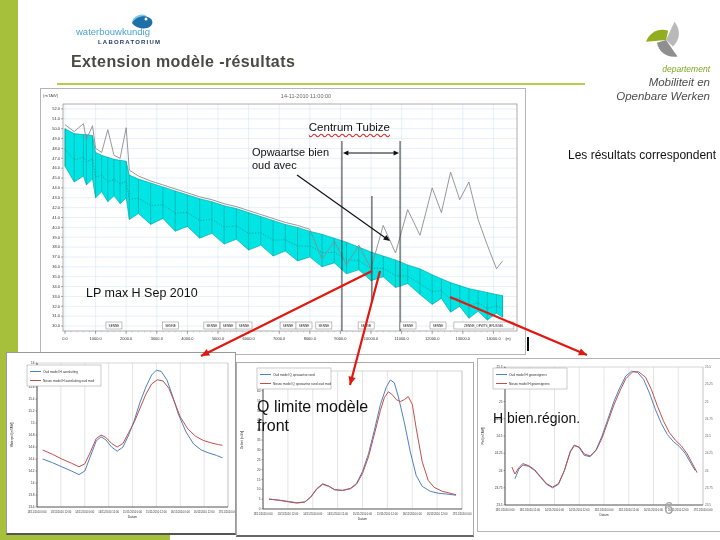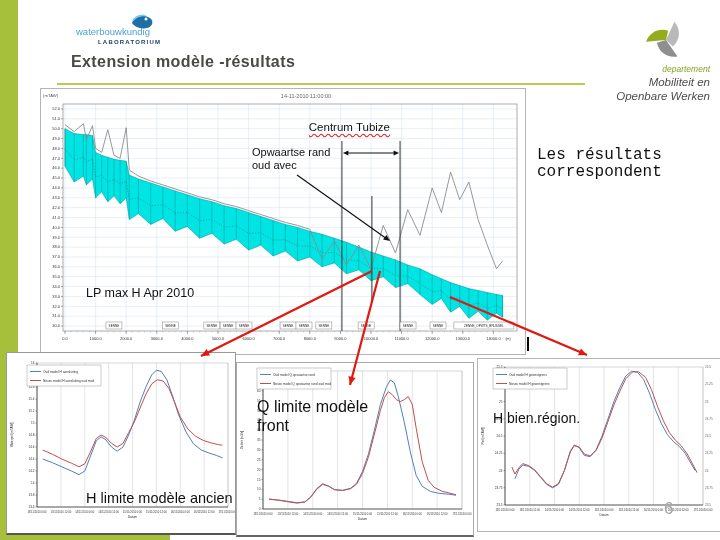--- a/index.html
+++ b/index.html
@@ -13,21 +13,21 @@
   .panel{position:absolute;background:#fff;border:1px solid #b5b5b5;box-sizing:content-box;}
   #mainPanel{left:40px;top:88px;width:484px;height:265px;}
   #panelA{left:6px;top:352px;width:228px;height:180px;border-color:#999;border-bottom:2px solid #555;}
   #panelB{left:236px;top:362px;width:236px;height:172px;border-color:#aaa;border-bottom:2px solid #666;}
   #panelC{left:477px;top:358px;width:242px;height:172px;}
   .anno{position:absolute;color:#111;z-index:6;}
   #labCentrum{left:274px;top:121px;width:116px;text-align:right;font-size:11.5px;
       text-decoration:underline wavy #d03030;text-underline-offset:2px;}
   #labOpw{left:252px;top:146px;font-size:11px;line-height:13px;}
   #labLP{left:86px;top:286px;font-size:12.5px;}
-  #noteBox{left:537px;top:147px;font-size:16px;line-height:16.5px;font-family:Liberation Mono, monospace;}
+  #noteBox{left:568px;top:147px;font-size:12px;line-height:16.5px;}
   #labA{left:86px;top:490px;font-size:14.5px;}
   #labB{left:257px;top:397px;font-size:16px;line-height:19px;}
   #labC{left:493px;top:410px;font-size:14px;}
   #pageNum{left:664px;top:499px;font-size:17px;color:#a3a3a3;}
   #cursorMark{position:absolute;left:527px;top:337px;width:2px;height:14px;background:#000;z-index:6;}
   .logo{position:absolute;z-index:4;}
   #overlay{position:absolute;left:0;top:0;z-index:8;pointer-events:none;}
   svg{display:block;}
 </style>
 </head>
@@ -331,24 +331,24 @@
         <rect x="359.026" y="233" width="16" height="7" fill="#fff" stroke="#666" stroke-width="0.4"></rect>
         <text x="367.026" y="238.2" text-anchor="middle" font-size="3.1" fill="#222">SENNE</text>
         <rect x="389.014" y="233" width="16" height="7" fill="#fff" stroke="#666" stroke-width="0.4"></rect>
         <text x="397.014" y="238.2" text-anchor="middle" font-size="3.1" fill="#222">SENNE</text>
         <rect x="412.914" y="233" width="60" height="7" fill="#fff" stroke="#666" stroke-width="0.4"></rect>
         <text x="442.914" y="238.2" text-anchor="middle" font-size="3.1" fill="#222">ZENNE_OPWTS_BRUSSEL</text>
       </svg>
   </div>
   <div class="anno" id="labCentrum">Centrum Tubize</div>
   <div class="anno" id="labOpw">
-    <div>Opwaartse rand</div>
+    <div>Opwaartse bien</div>
     <div>oud avec</div>
   </div>
-  <div class="anno" id="labLP">LP max H Apr 2010</div>
+  <div class="anno" id="labLP">LP max H Sep 2010</div>
 
   <div class="anno" id="noteBox">
     <div>Les résultats correspondent</div>
   </div>
   <div id="cursorMark"></div>
 
   <div class="panel" id="panelA">
     <svg id="svgA" width="228" height="180" viewBox="0 0 228 180">
         <line x1="30" y1="10" x2="30" y2="154" stroke="#c9c9c9" stroke-width="0.5"></line>
         <line x1="53.875" y1="10" x2="53.875" y2="154" stroke="#c9c9c9" stroke-width="0.5"></line>
@@ -401,21 +401,20 @@
         <text x="6" y="82" font-size="3.1" fill="#333" text-anchor="middle" transform="rotate(-90 6 82)">Waterpeil [mTAW]</text>
         <polyline points="35.7,106.0 45.3,109.6 54.8,113.8 64.4,118.0 72.0,121.6 77.8,118.0 83.5,103.0 89.2,88.0 94.0,83.8 98.8,86.8 104.5,94.0 110.2,98.2 116.0,94.0 121.7,82.0 127.4,67.0 133.1,49.0 138.9,34.0 144.6,22.0 149.4,17.2 154.2,18.4 159.9,26.8 165.6,43.0 171.3,61.0 179.0,79.0 186.6,91.0 194.3,97.0 201.9,100.0 209.5,102.4 215.3,104.8" fill="none" stroke="#4f81bd" stroke-width="1" stroke-linejoin="round"></polyline>
         <polyline points="35.7,97.0 45.3,101.2 54.8,106.0 64.4,110.2 72.0,113.8 77.8,110.8 83.5,98.8 89.2,85.6 94.0,82.0 98.8,84.4 104.5,90.4 110.2,94.0 116.0,90.4 121.7,79.6 127.4,68.8 133.1,55.0 138.9,41.2 144.6,31.0 150.3,26.8 156.1,28.0 161.8,35.2 167.5,49.0 173.3,64.0 180.9,76.0 188.5,83.2 196.2,87.4 203.8,89.8 211.4,91.6 215.3,92.2" fill="none" stroke="#c0504d" stroke-width="1" stroke-linejoin="round"></polyline>
         <rect x="20" y="12" width="74" height="21" fill="#fff" stroke="#999" stroke-width="0.5"></rect>
         <line x1="23" y1="18.5" x2="34" y2="18.5" stroke="#4f81bd" stroke-width="1"></line>
         <text x="36" y="19.7" font-size="3.2" fill="#333">Oud model H aansluiting</text>
         <line x1="23" y1="27.5" x2="34" y2="27.5" stroke="#c0504d" stroke-width="1"></line>
         <text x="36" y="28.7" font-size="3.2" fill="#333">Nieuw model H aansluiting oud mod</text>
       </svg>
   </div>
-  <div class="anno" id="labA">H limite modèle ancien</div>
 
   <div class="panel" id="panelB">
     <svg id="svgB" width="236" height="172" viewBox="0 0 236 172">
         <line x1="26" y1="8" x2="26" y2="146" stroke="#c9c9c9" stroke-width="0.5"></line>
         <line x1="50.875" y1="8" x2="50.875" y2="146" stroke="#c9c9c9" stroke-width="0.5"></line>
         <line x1="75.75" y1="8" x2="75.75" y2="146" stroke="#c9c9c9" stroke-width="0.5"></line>
         <line x1="100.625" y1="8" x2="100.625" y2="146" stroke="#c9c9c9" stroke-width="0.5"></line>
         <line x1="125.5" y1="8" x2="125.5" y2="146" stroke="#c9c9c9" stroke-width="0.5"></line>
         <line x1="150.375" y1="8" x2="150.375" y2="146" stroke="#c9c9c9" stroke-width="0.5"></line>
         <line x1="175.25" y1="8" x2="175.25" y2="146" stroke="#c9c9c9" stroke-width="0.5"></line>

